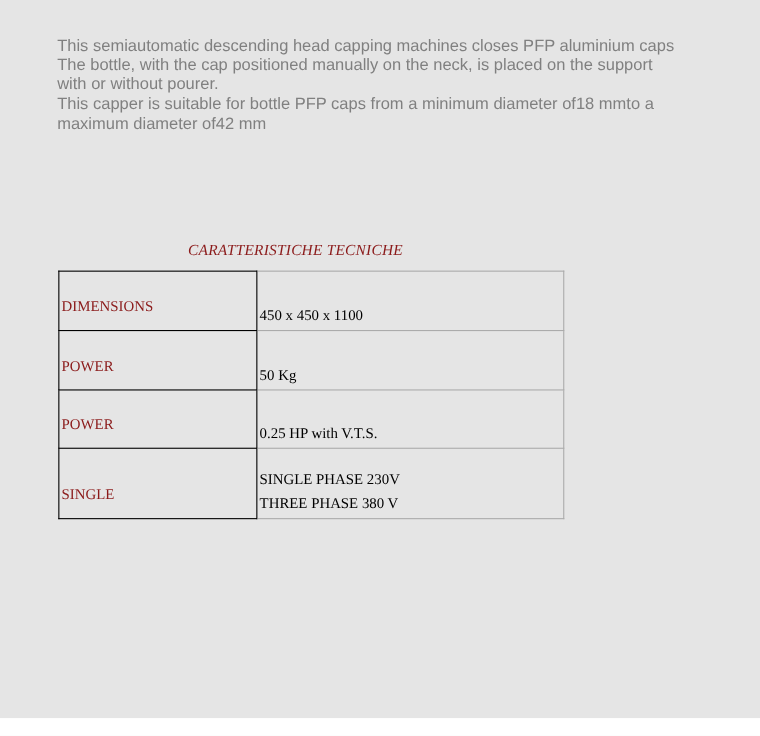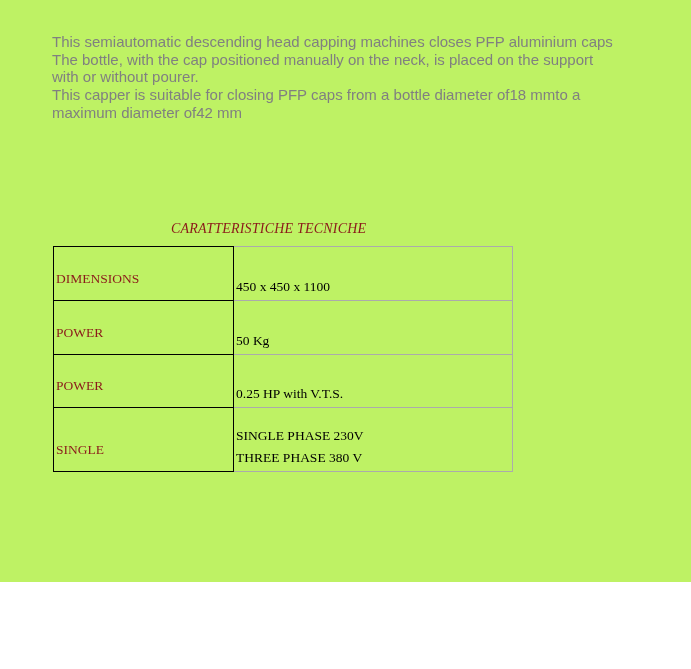--- a/index.html
+++ b/index.html
@@ -3,22 +3,22 @@
 <meta charset="utf-8">
 <style>
   html, body {
     margin: 0;
     padding: 0;
     background: #ffffff;
   }
   .page {
     position: relative;
     width: 691px;
-    height: 582px;
-    background: #bef264;
+    height: 653px;
+    background: #e5e5e5;
     overflow: hidden;
     font-family: "Liberation Sans", sans-serif;
   }
   .description {
     position: absolute;
     left: 52px;
     top: 33px;
     color: #808080;
     font-size: 15px;
     line-height: 17.7px;
@@ -71,21 +71,21 @@
 </style>
 </head>
 <body>
 
 <div class="page">
 
   <div class="description">
     <div>This semiautomatic descending head capping machines closes PFP aluminium caps</div>
     <div>The bottle, with the cap positioned manually on the neck, is placed on the support</div>
     <div>with or without pourer.</div>
-    <div>This capper is suitable for closing PFP caps from a bottle diameter of18 mmto a</div>
+    <div>This capper is suitable for bottle PFP caps from a minimum diameter of18 mmto a</div>
     <div>maximum diameter of42 mm</div>
   </div>
 
   <div class="specs-heading">CARATTERISTICHE TECNICHE</div>
 
   <table class="specs-table">
     <colgroup>
       <col class="label-col">
       <col class="value-col">
     </colgroup>

